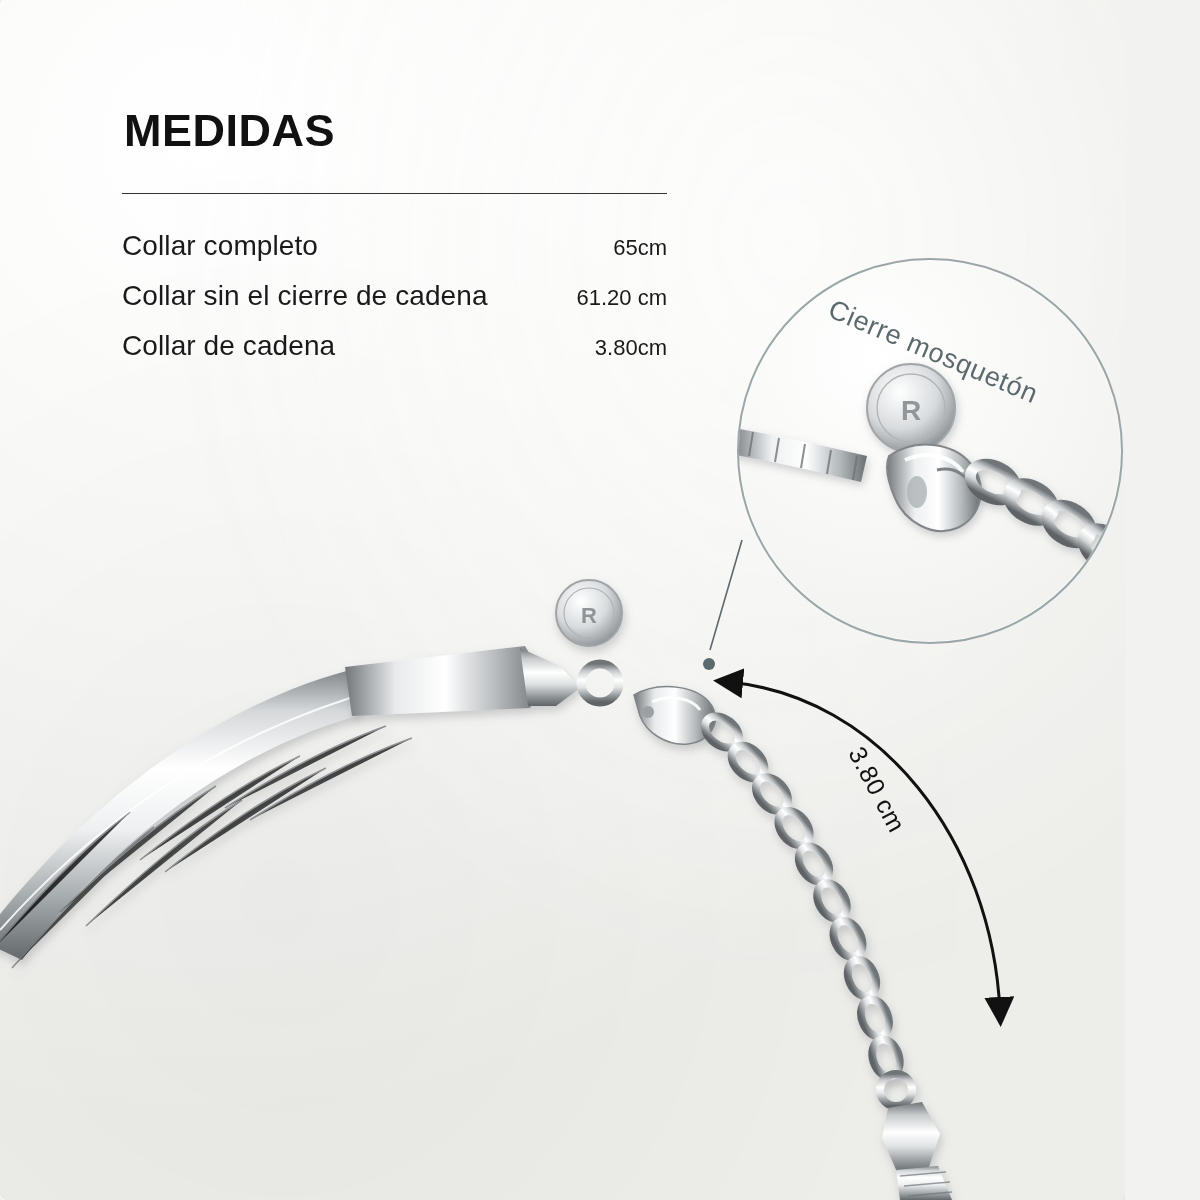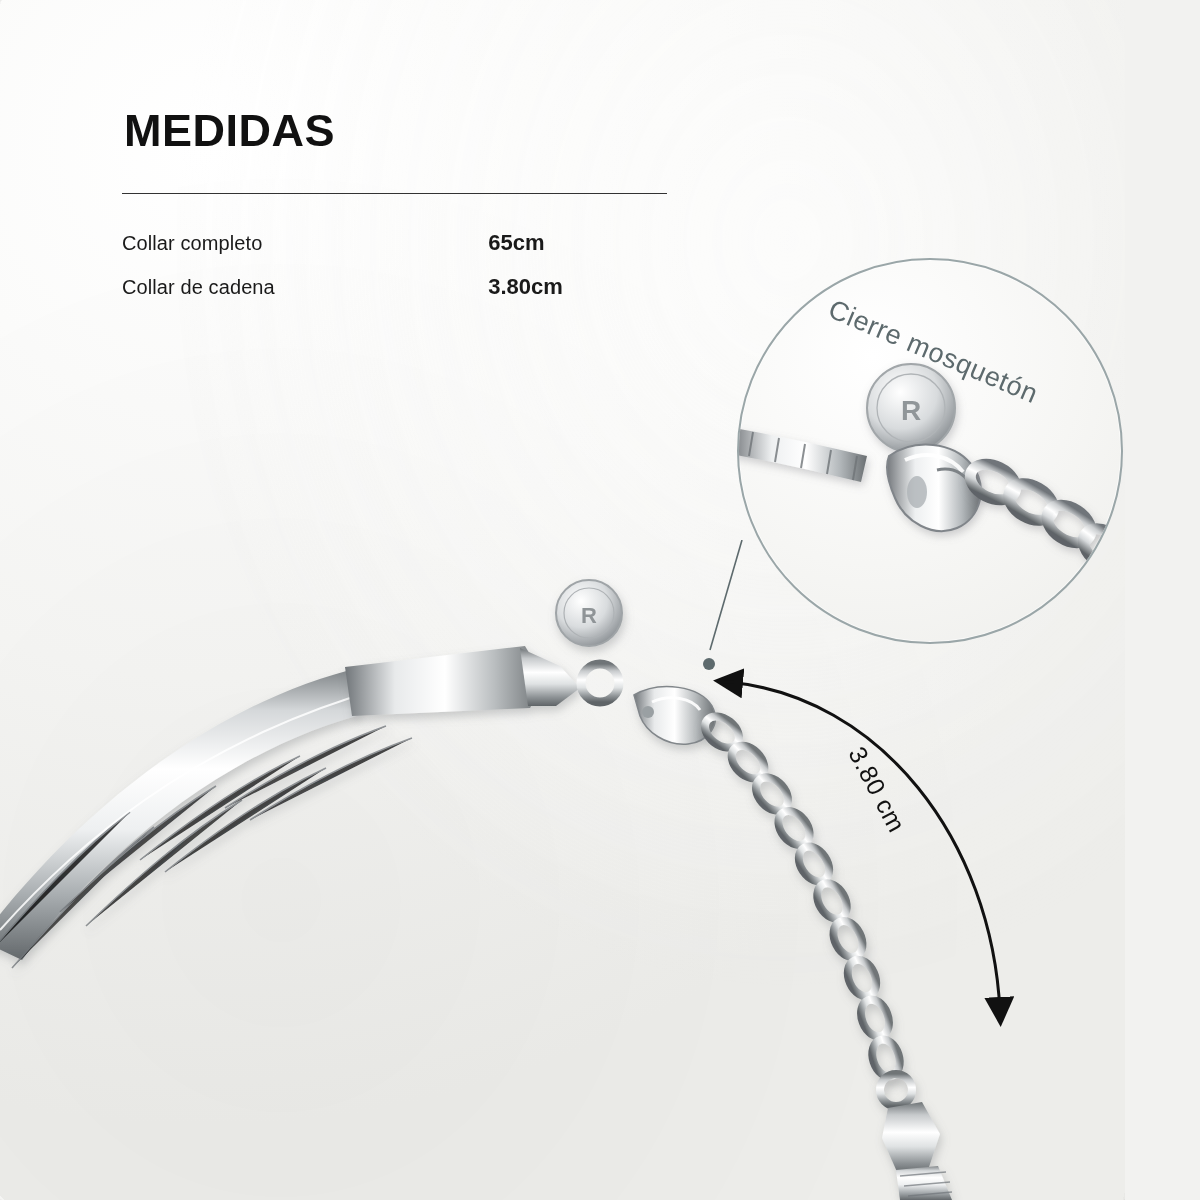--- a/index.html
+++ b/index.html
@@ -67,32 +67,32 @@
     height: 1px;
     background: #333;
     width: 100%;
   }
   #measures table {
     margin-top: 27px;
     width: 100%;
     border-collapse: collapse;
   }
   #measures td {
-    font-size: 20px;
+    font-size: 28px;
     color: #1a1a1a;
     padding: 9px 0;
     vertical-align: baseline;
   }
   #measures td.label {
     font-weight: 400;
     letter-spacing: 0.1px;
   }
   #measures td.value {
-    text-align: left;
-    font-weight: 700;
+    text-align: right;
+    font-weight: 400;
     font-size: 22px;
     white-space: nowrap;
   }
 
   
   #zoom-bubble {
     position: absolute;
     left: 737px;
     top: 258px;
     width: 382px;
@@ -280,20 +280,24 @@
   <div id="measures">
     <div class="title">MEDIDAS</div>
     <div class="rule"></div>
     <table>
       <tbody>
         <tr>
           <td class="label">Collar completo</td>
           <td class="value">65cm</td>
         </tr>
         <tr>
+          <td class="label">Collar sin el cierre de cadena</td>
+          <td class="value">61.20 cm</td>
+        </tr>
+        <tr>
           <td class="label">Collar de cadena</td>
           <td class="value">3.80cm</td>
         </tr>
       </tbody>
     </table>
   </div>
 
   <div id="zoom-bubble">
     <div class="bub-tex"></div>
     <svg viewBox="0 0 382 382" width="382" height="382" aria-hidden="true">

